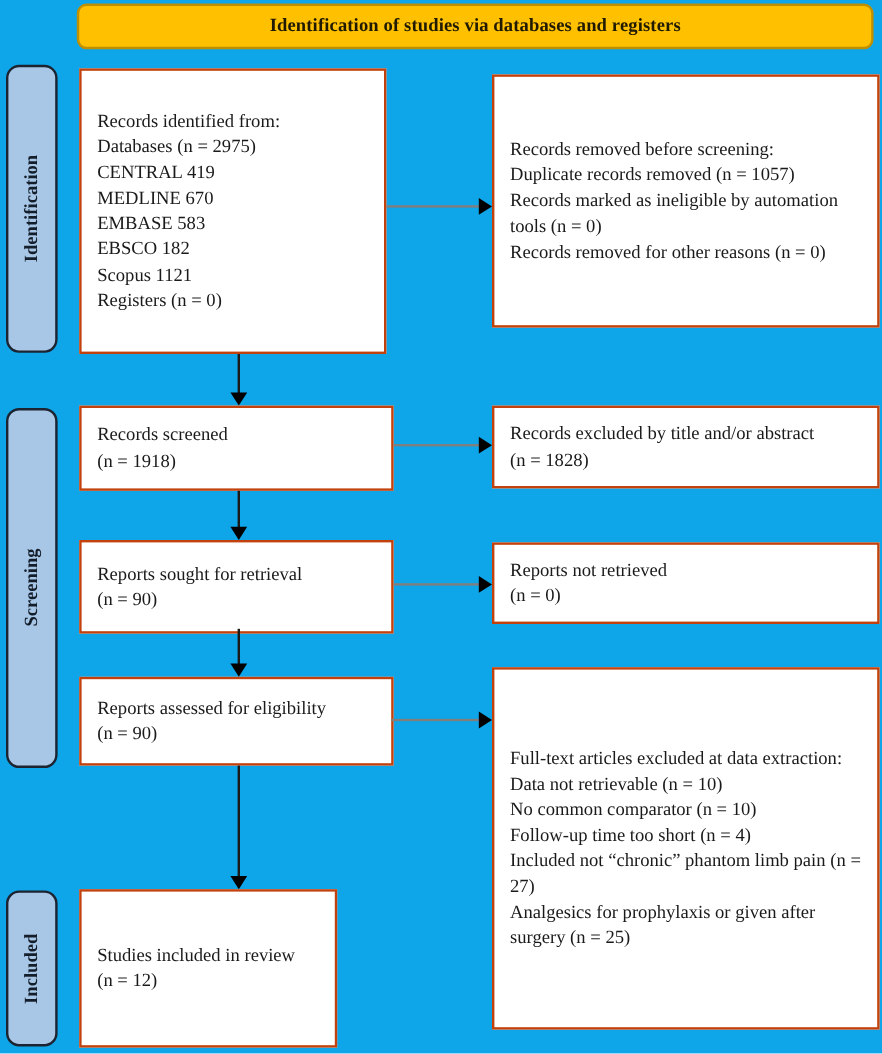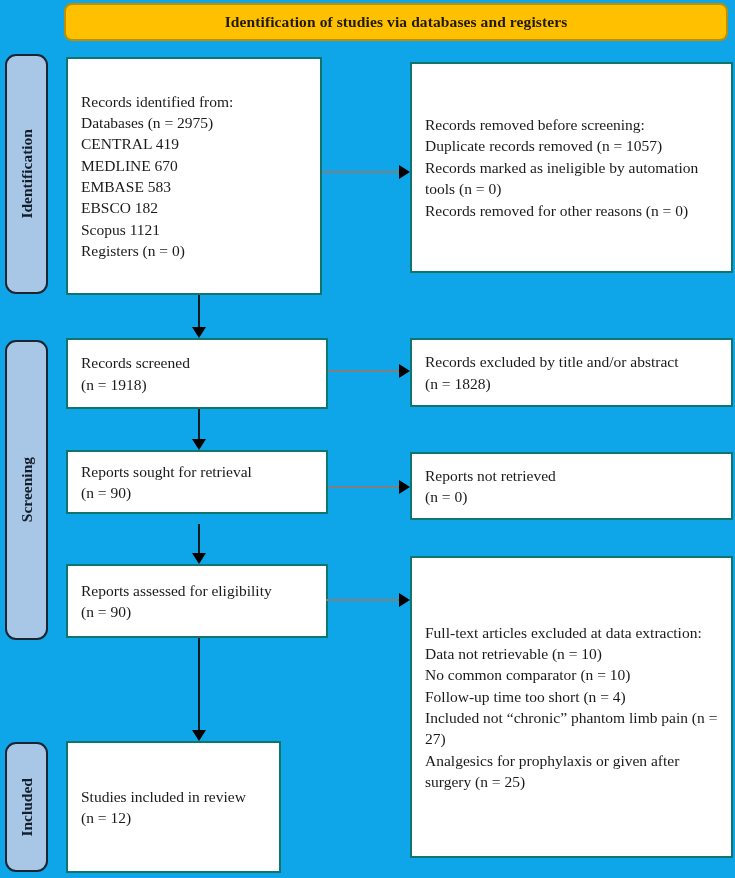--- a/index.html
+++ b/index.html
@@ -30,32 +30,32 @@
   }
   .stage-label{
     writing-mode:vertical-rl;transform:rotate(180deg);
     font-weight:bold;font-size:15.5px;color:#141e2b;white-space:nowrap;
   }
   .stage-identification{top:54px;height:240px;}
   .stage-screening{top:340px;height:300px;}
   .stage-included{top:742px;height:130px;}
   
   .fbox{
-    position:absolute;background:#ffffff;border:2px solid #0f766e;
+    position:absolute;background:#ffffff;border:2px solid #c2410c;
     display:flex;align-items:center;box-sizing:border-box;
     padding:6px 8px 6px 13px;
   }
   .fbox-text{
     font-size:15.5px;line-height:1.38;white-space:pre-line;
   }
   .b-l1{left:66px;top:57px;width:256px;height:238px;}
   .b-r1{left:410px;top:62px;width:323px;height:211px;}
   .b-l2{left:66px;top:338px;width:262px;height:71px;}
   .b-r2{left:410px;top:338px;width:323px;height:69px;}
-  .b-l3{left:66px;top:450px;width:262px;height:64px;}
+  .b-l3{left:66px;top:450px;width:262px;height:78px;}
   .b-r3{left:410px;top:452px;width:323px;height:68px;}
   .b-l4{left:66px;top:564px;width:262px;height:74px;}
   .b-r4{left:410px;top:556px;width:323px;height:302px;}
   .b-l5{left:66px;top:741px;width:215px;height:132px;}
   
   .harrow{position:absolute;height:0;}
   .harrow .shaft{position:absolute;left:0;right:9px;top:-1px;height:2px;background:#7F7F7F;}
   .harrow .head{position:absolute;right:0;top:-7px;width:0;height:0;
     border-left:11px solid #000;border-top:7px solid transparent;border-bottom:7px solid transparent;}
   .h1{left:322px;top:172px;width:88px;}

